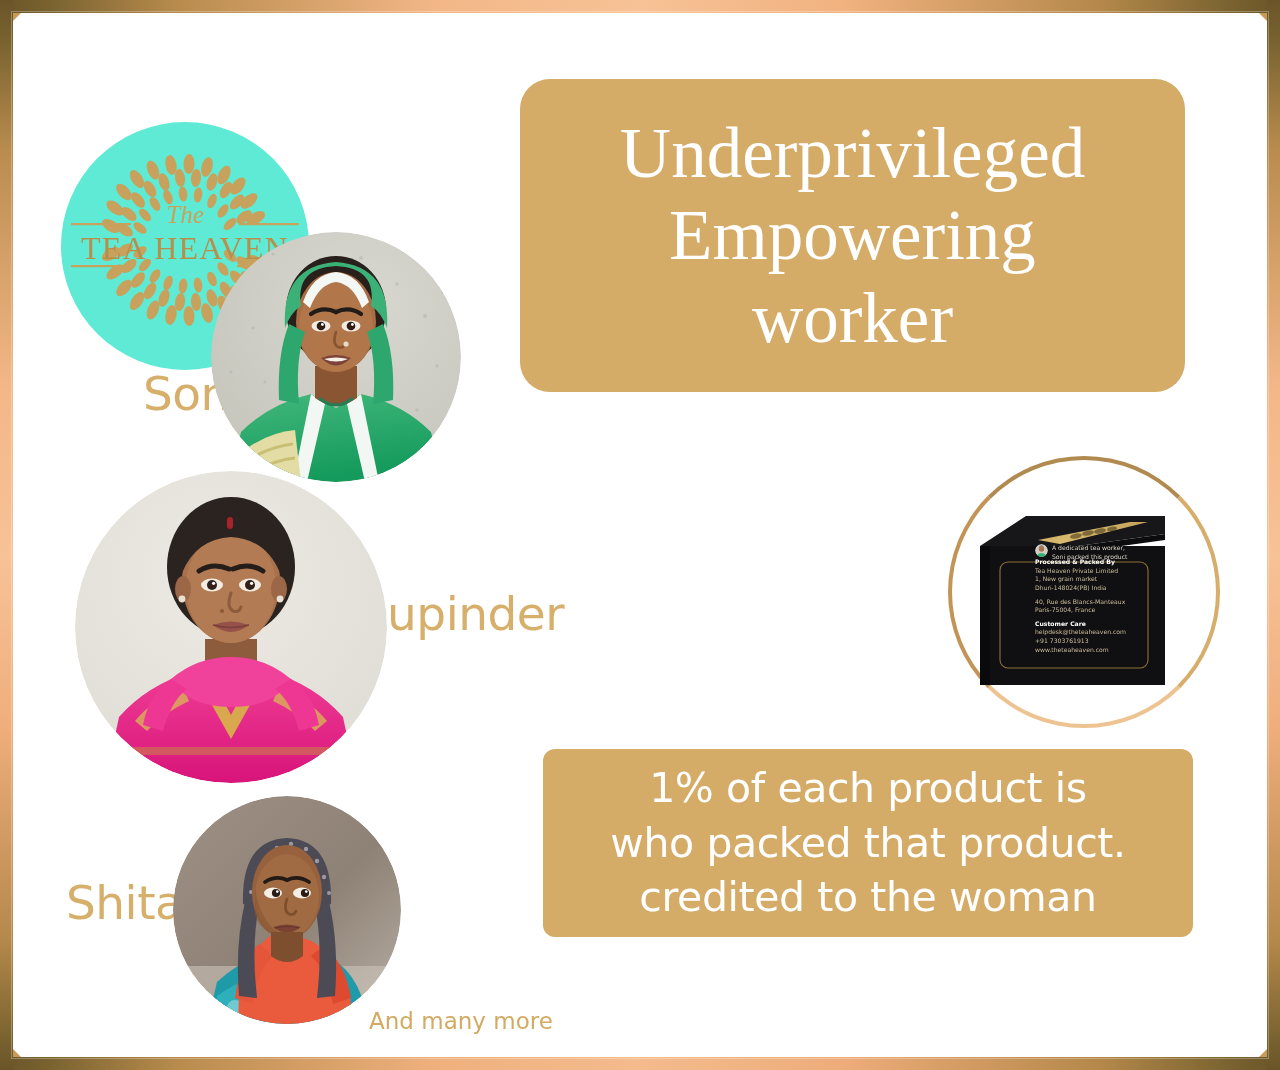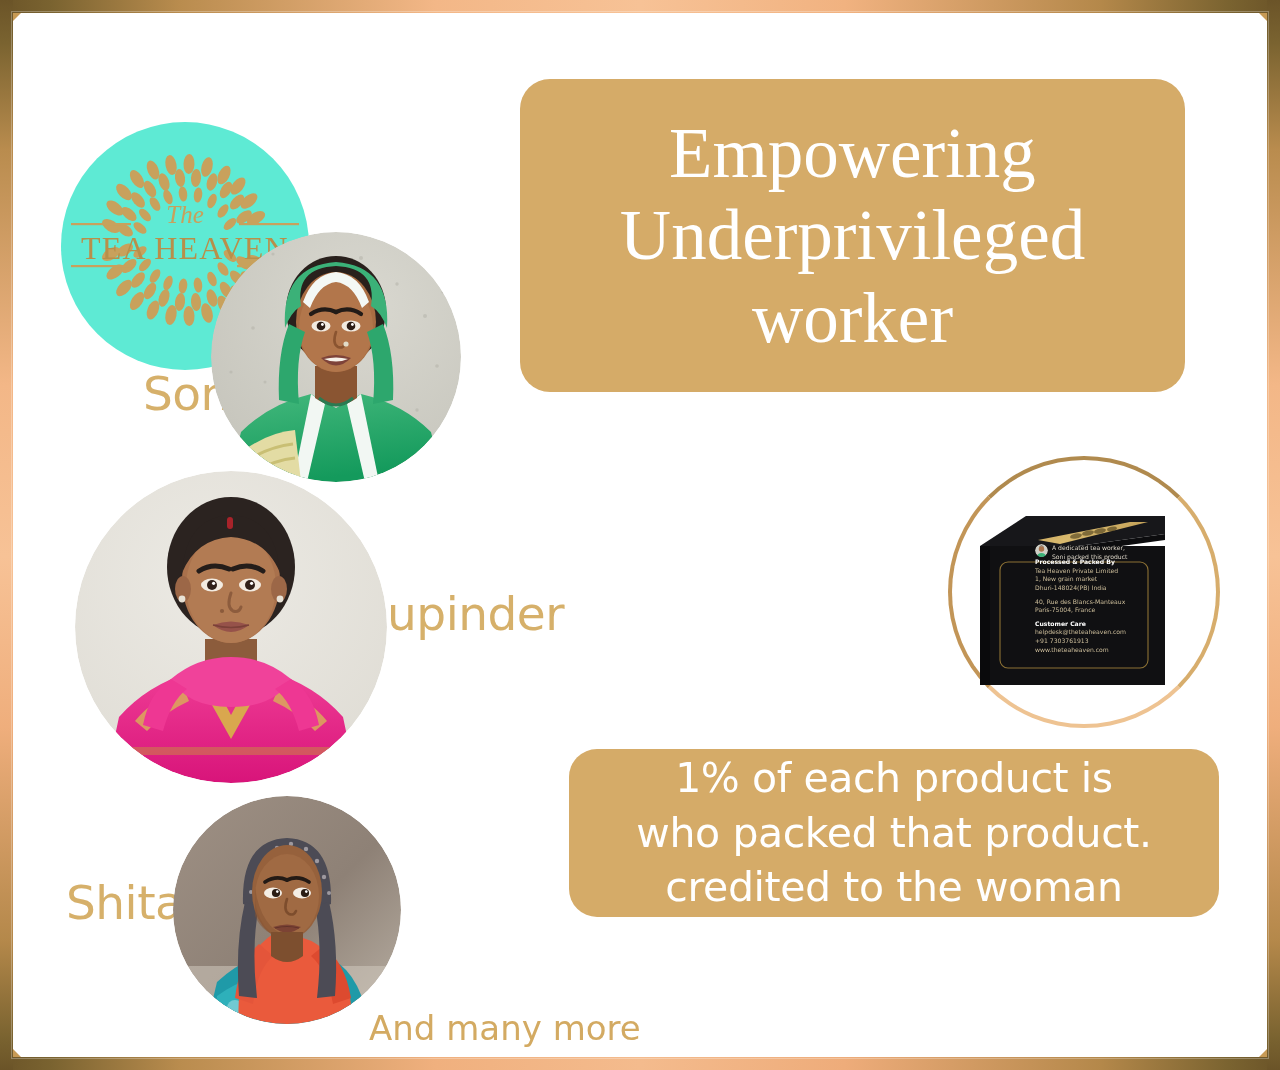--- a/index.html
+++ b/index.html
@@ -108,21 +108,21 @@
     font-family: "DejaVu Sans", sans-serif;
     font-weight: 400;
     letter-spacing: -0.5px;
     white-space: nowrap;
   }
   #name-soni      { left: 130px; top: 353px; font-size: 47px; z-index: 6; }
   #name-bhupinder { left: 313px; top: 573px; font-size: 47px; z-index: 6; }
   #name-shital    { left: 53px;  top: 862px; font-size: 47px; z-index: 6; }
   #name-more {
     position: absolute; left: 356px; top: 995px;
-    font-size: 34px; color: #d3aa62; z-index: 12;
+    font-size: 23px; color: #d3aa62; z-index: 12;
     font-family: "DejaVu Sans", sans-serif;
     white-space: nowrap;
     text-align: right;
   }
 
   
   .banner {
     position: absolute;
     background: #d5ab68;
     border-radius: 26px;
@@ -136,22 +136,22 @@
     border-radius: 30px;
   }
   #headline-text {
     font-family: "Liberation Serif", "DejaVu Serif", serif;
     font-size: 71px;
     line-height: 1.16;
     font-weight: 400;
     padding: 0 26px;
   }
   #pledge-banner {
-    left: 556px; top: 736px; width: 650px; height: 168px;
-    border-radius: 28px;
+    left: 530px; top: 736px; width: 650px; height: 188px;
+    border-radius: 12px;
   }
   #pledge-text {
     font-family: "DejaVu Sans", sans-serif;
     font-size: 41px;
     line-height: 1.34;
     font-weight: 400;
     padding: 0 26px;
     letter-spacing: -0.4px;
   }
 
@@ -522,22 +522,22 @@
       </svg>
     </div>
 
     <div class="name-label" id="name-soni">Soni</div>
     <div class="name-label" id="name-bhupinder">Bhupinder</div>
     <div class="name-label" id="name-shital">Shital</div>
     <div id="name-more">And many more</div>
 
     <div class="banner" id="headline-banner">
       <div id="headline-text">
+        <div>Underprivileged</div>
         <div>Empowering</div>
-        <div>Underprivileged</div>
         <div>worker</div>
       </div>
     </div>
 
     <div class="banner" id="pledge-banner">
       <div id="pledge-text">
         <div>1% of each product is</div>
         <div>who packed that product.</div>
         <div>credited to the woman</div>
       </div>

